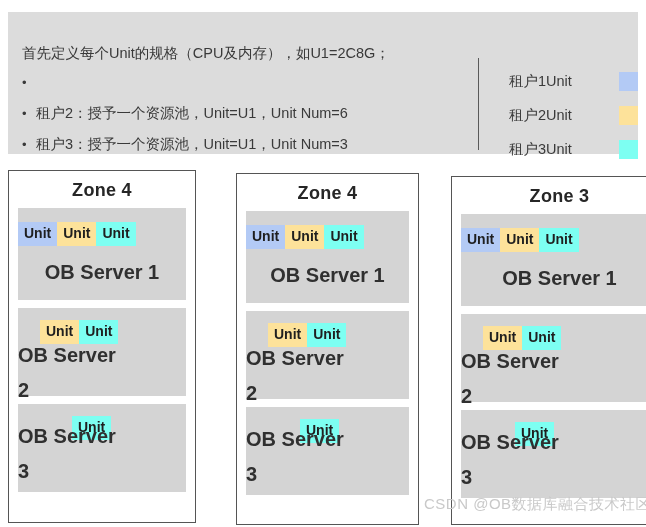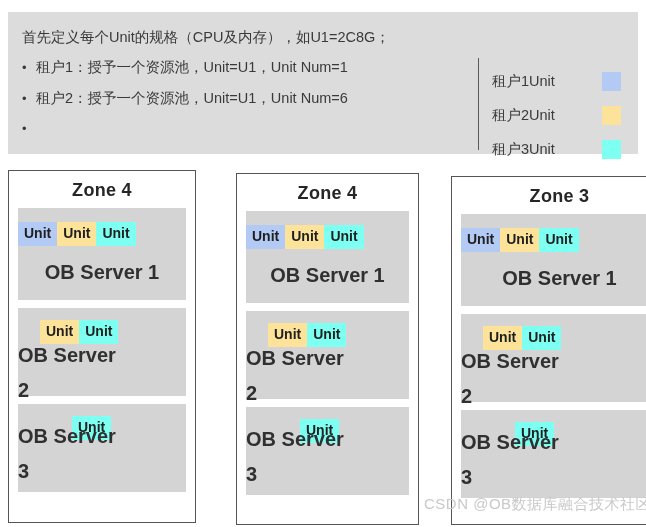--- a/index.html
+++ b/index.html
@@ -30,20 +30,21 @@
     left: 14px;
     top: 10px;
     width: 450px;
   }
   .desc-title {
     font-size: 14.5px;
     color: #3a3a3a;
     line-height: 30px;
     white-space: nowrap;
     letter-spacing: 0px;
+    margin-top: 16px;
   }
   .desc-bullet {
     font-size: 14.5px;
     color: #3a3a3a;
     line-height: 30px;
     white-space: nowrap;
     display: flex;
     align-items: baseline;
   }
   .bullet-dot {
@@ -68,20 +69,21 @@
   #legend {
     position: absolute;
     left: 484px;
     top: 52px;
     width: 146px;
   }
   .legend-row {
     height: 34px;
     display: flex;
     align-items: center;
+    justify-content: flex-end;
   }
   .legend-label {
     font-size: 14.5px;
     color: #3a3a3a;
     white-space: nowrap;
     width: 110px;
   }
   .legend-swatch {
     width: 19px;
     height: 19px;
@@ -180,30 +182,30 @@
 </head>
 <body>
 
 <div id="description-panel">
 
   <div id="desc-left">
     <div class="desc-title">首先定义每个Unit的规格（CPU及内存），如U1=2C8G；</div>
 
     <div class="desc-bullet">
       <span class="bullet-dot">•</span>
-      <span>租户1：授予一个资源池，Unit=U1，Unit Num=1</span>
     </div>
 
     <div class="desc-bullet">
       <span class="bullet-dot">•</span>
       <span>租户2：授予一个资源池，Unit=U1，Unit Num=6</span>
     </div>
 
     <div class="desc-bullet">
       <span class="bullet-dot">•</span>
+      <span>租户3：授予一个资源池，Unit=U1，Unit Num=3</span>
     </div>
   </div>
 
   <div id="desc-divider"></div>
 
   <div id="legend">
     <div class="legend-row">
       <span class="legend-label">租户1Unit</span>
       <span class="legend-swatch" style="background-color: rgb(179, 202, 245);"></span>
     </div>

